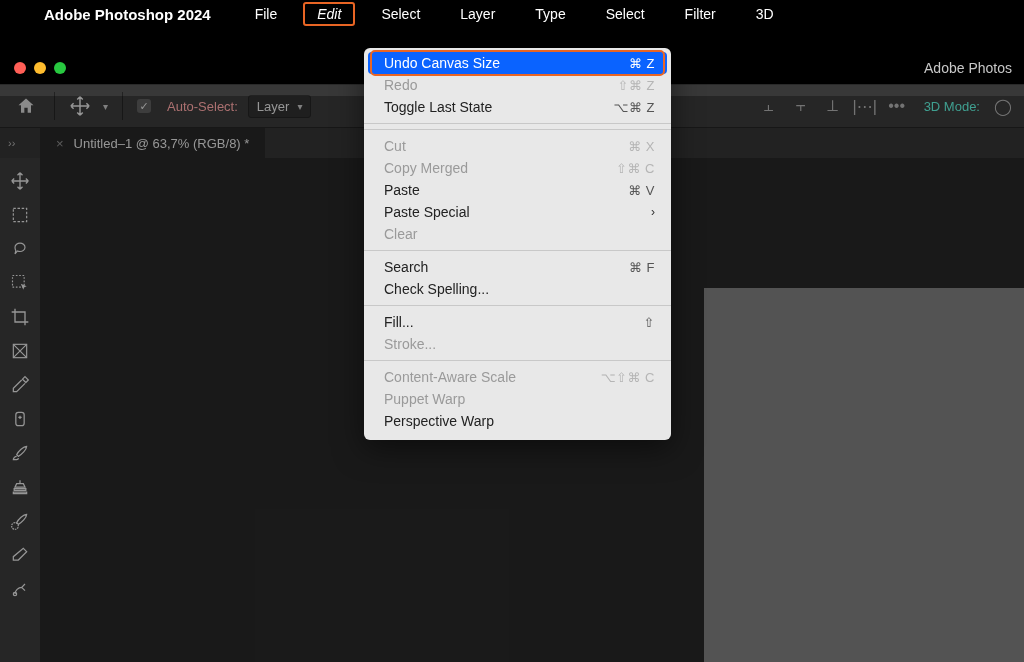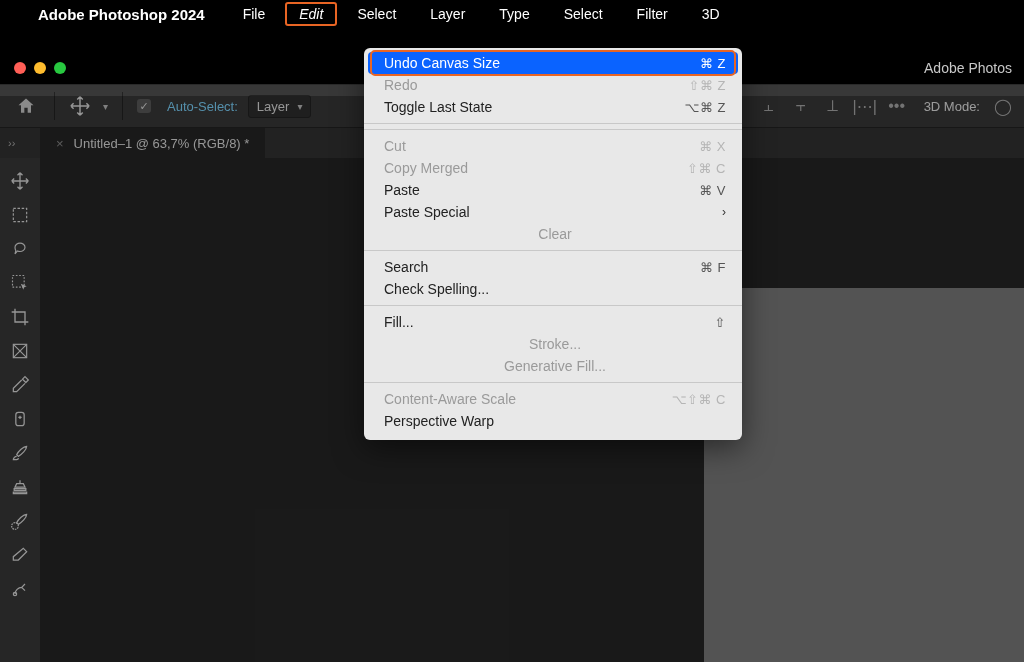--- a/index.html
+++ b/index.html
@@ -1,64 +1,64 @@
 <!DOCTYPE html>
 <html><head>
 <meta charset="utf-8">
 <style>
 * { margin: 0; padding: 0; box-sizing: border-box; font-family: -apple-system, "Helvetica Neue", Arial, sans-serif; }
 body { width: 1024px; height: 662px; background: #000; overflow: hidden; position: relative; }
 
 
-.menubar { height: 28px; background: #000; display: flex; align-items: center; padding: 0 16px; gap: 6px; color: #fff; font-size: 14px; }
+.menubar { height: 28px; background: #000; display: flex; align-items: center; padding: 0 16px; gap: 12px; color: #fff; font-size: 14px; }
 .apple-logo { font-size: 17px; margin-right: 16px; }
 .app-name { font-weight: 700; margin-right: 18px; font-size: 15px; }
 .menu-item { padding: 4px 14px; cursor: default; }
 .menu-item.active { border: 2px solid #e96524; border-radius: 3px; padding: 2px 12px; font-style: italic; }
 
 
 .window-area { position: absolute; top: 48px; left: 0; right: 0; bottom: 0; padding-left: 36px; }
 .traffic-lights { display: flex; gap: 8px; position: absolute; top: 14px; left: 14px; }
 .tl { width: 12px; height: 12px; border-radius: 50%; }
 .tl.red { background: #ff5f57; } .tl.yellow { background: #febc2e; } .tl.green { background: #28c840; }
 .window-title { position: absolute; top: 12px; right: 12px; color: #c8c8c8; font-size: 14px; }
 
 
 .options-bar { position: absolute; top: 36px; left: 0; right: 0; height: 44px; background: #383838; display: flex; align-items: center; padding: 0 12px; gap: 10px; border-top: 1px solid #2a2a2a; border-bottom: 1px solid #222; }
 .home-btn { width: 28px; height: 28px; display: flex; align-items: center; justify-content: center; color: #ccc; }
 .opt-divider { width: 1px; height: 28px; background: #222; margin: 0 4px; }
 .move-icon-small { width: 22px; height: 22px; color: #ddd; display:flex; align-items:center; justify-content:center; }
 .chev-down { font-size: 10px; color: #bbb; margin-left: 2px; }
 .chk { width: 14px; height: 14px; background: #5a5a5a; border-radius: 3px; display: inline-flex; align-items: center; justify-content: center; font-size: 11px; color: #ddd; margin-right: 6px; }
-.opt-label { color: #7dd3fc; font-size: 13px; }
+.opt-label { color: #fca5a5; font-size: 13px; }
 .layer-dd { background: #2e2e2e; border: 1px solid #222; border-radius: 3px; padding: 3px 8px; color: #ddd; font-size: 13px; display: flex; align-items: center; gap: 6px; }
 .right-opts { margin-left: auto; display: flex; align-items: center; gap: 14px; color: #aaa; }
 .right-opts .ic { width: 18px; height: 18px; display:flex; align-items:center; justify-content:center; font-size:16px; }
-.mode-label { color: #e5e5e5; font-size: 13px; margin-left: 4px; }
+.mode-label { color: #5eead4; font-size: 13px; margin-left: 4px; }
 
 
 .tab-bar { position: absolute; top: 80px; left: 40px; right: 0; height: 30px; background: #333; display: flex; align-items: center; }
 .expand-btn { position: absolute; top: 80px; left: 0; width: 40px; height: 30px; background: #333; color:#aaa; font-size:11px; display:flex; align-items:center; padding-left:8px;}
 .doc-tab { background: #262626; height: 30px; display: flex; align-items: center; padding: 0 16px; color: #ddd; font-size: 13px; gap: 10px; }
 .tab-close { color: #888; font-size: 13px; }
 
 
 .left-toolbar { position: absolute; top: 110px; left: 0; width: 40px; bottom: 0; background: #383838; display: flex; flex-direction: column; align-items: center; padding-top: 6px; gap: 0; }
 .tool { width: 34px; height: 34px; display: flex; align-items: center; justify-content: center; color: #ddd; position: relative; }
 .tool svg { width: 20px; height: 20px; }
 
 
 .canvas-area { position: absolute; top: 110px; left: 40px; right: 0; bottom: 0; background: #262626; }
 .canvas-doc { position: absolute; top: 130px; right: 0; width: 320px; bottom: 0; background: #d0d0d0; opacity: 0.5; }
 
 
-.dropdown { position: absolute; top: 48px; left: 364px; width: 378px; background: #e8e8e8; border-radius: 6px; box-shadow: 0 8px 30px rgba(0,0,0,0.5); padding: 4px 0 8px 0; }
+.dropdown { position: absolute; top: 48px; left: 364px; width: 307px; background: #e8e8e8; border-radius: 6px; box-shadow: 0 8px 30px rgba(0,0,0,0.5); padding: 4px 0 8px 0; }
 .dd-item { display: flex; align-items: center; padding: 3px 16px 3px 20px; font-size: 14px; color: #222; cursor: default; position: relative; }
 .dd-item .shortcut { margin-left: auto; color: #555; font-size: 13px; letter-spacing: 0.5px; }
-.dd-item.disabled { color: #9a9a9a; justify-content: center; }
+.dd-item.disabled { color: #9a9a9a; }
 .dd-item.disabled .shortcut { color: #b5b5b5; }
 .dd-item.highlighted { background: #0a63ff; color: #fff; margin: 0 4px; border-radius: 4px; padding: 3px 12px 3px 16px; }
 .dd-item.highlighted .shortcut { color: #fff; }
 .dd-item.outlined::after { content:""; position:absolute; inset:-2px 2px; border: 2px solid #e96524; border-radius:5px; pointer-events:none; }
 .dd-sep { height: 1px; background: #c8c8c8; margin: 5px 0; }
 .dd-item .sub-arrow { margin-left: auto; font-size: 12px; color: #333; }
 
 .dim-overlay { position: absolute; top: 48px; left: 0; right: 0; bottom: 0; background: rgba(0,0,0,0.32); pointer-events: none; }
 </style>
 </head>
@@ -247,24 +247,24 @@
       <span>Check Spelling...</span>
     </div>
     <div class="dd-sep"></div>
     <div class="dd-item">
       <span>Fill...</span>
       <span class="shortcut">⇧</span>
     </div>
     <div class="dd-item disabled">
       <span>Stroke...</span>
     </div>
-    <div class="dd-item disabled">
-      <span>Generative Fill...</span>
-    </div>
     <div class="dd-sep"></div>
     <div class="dd-item disabled">
       <span>Content-Aware Scale</span>
       <span class="shortcut">⌥⇧⌘ C</span>
     </div>
+    <div class="dd-item disabled">
+      <span>Puppet Warp</span>
+    </div>
     <div class="dd-item">
       <span>Perspective Warp</span>
     </div>
   </div>
 
 </body></html>

